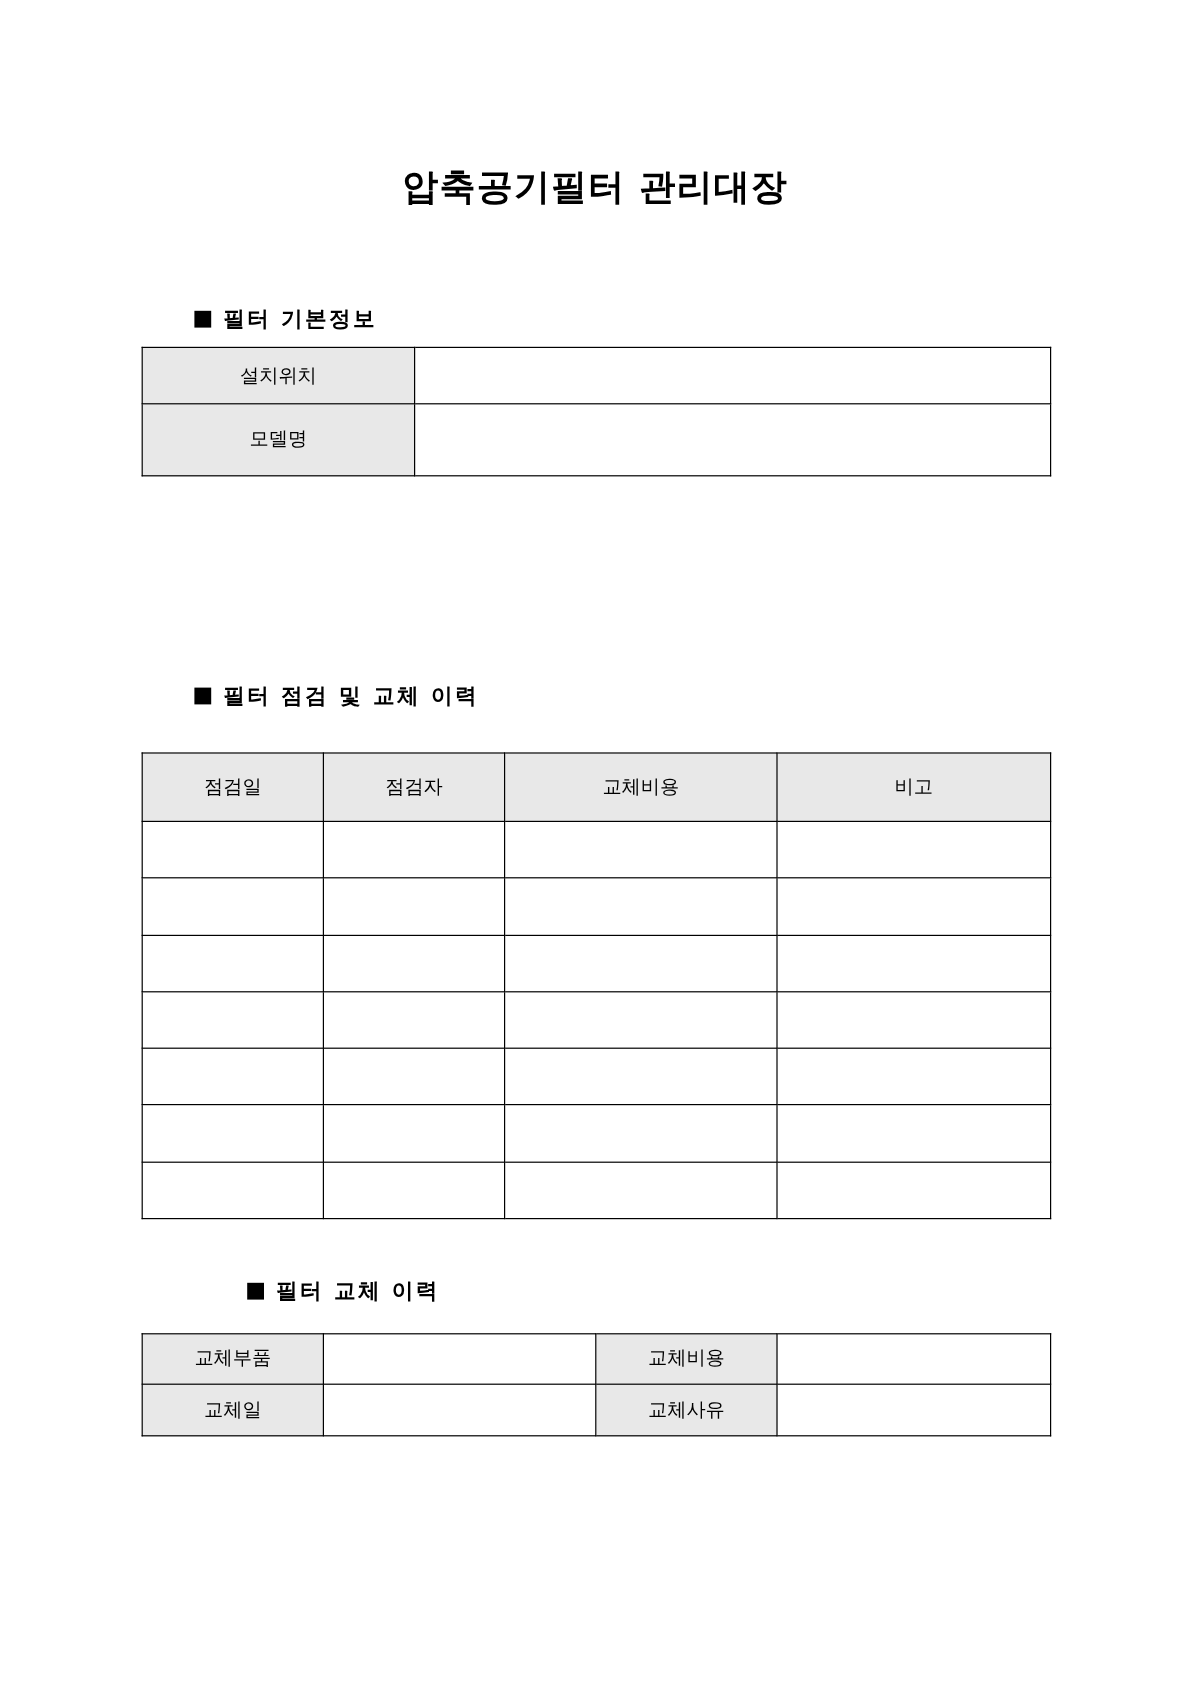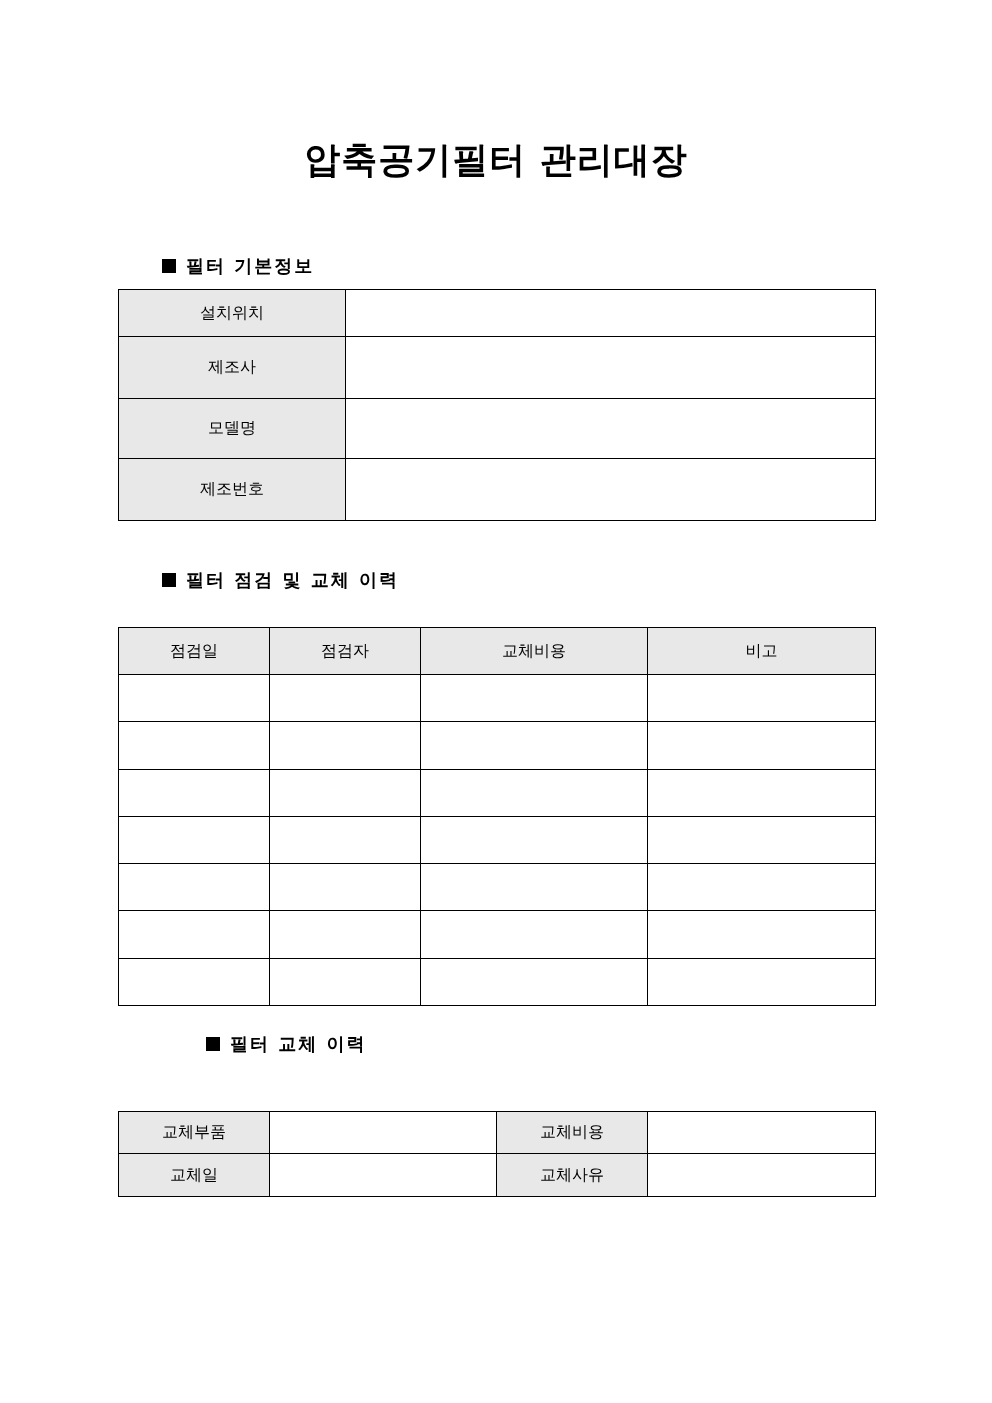--- a/index.html
+++ b/index.html
@@ -1,17 +1,17 @@
 <!DOCTYPE html>
 <html><head>
 <meta charset="utf-8">
 <style>
   html, body { margin:0; padding:0; background:#ffffff; }
   body { width:992px; height:1403px; position:relative; font-family:"DejaVu Sans", sans-serif; color:#000; }
-  .title { position:absolute; left:0; top:136px; width:992px; text-align:center; font-size:36px; font-weight:bold; letter-spacing:1px; }
+  .title { position:absolute; left:0; top:136px; width:992px; text-align:center; font-size:30px; font-weight:bold; letter-spacing:1px; }
   .section-head { position:absolute; left:119px; font-size:18px; font-weight:bold; letter-spacing:2px;margin-left:43px; }
   .section-head .sq { display:inline-block; width:14px; height:14px; background:#000; margin-right:10px; vertical-align:-1px; }
   table { position:absolute; left:118px; border-collapse:collapse; table-layout:fixed; }
   td { border:1px solid #000; font-size:16px; text-align:center; vertical-align:middle; padding:0; }
   td.lbl { background:#e8e8e8; }
   #t1 { top:289px; width:757px;font-family:Liberation Mono, monospace; }
   #t2 { top:627px; width:757px; }
   #t3 { top:1111px; width:757px; }
 </style>
 </head>
@@ -25,47 +25,39 @@
 <table id="t1">
   <colgroup>
       <col style="width:227px">
       <col style="width:530px">
     </colgroup>
   <tbody>
       <tr style="height:47px">
     <td class="lbl">설치위치</td>
     <td></td>
   </tr>
-  <tr style="height:62px">
-    <td class="lbl">제조사</td>
-    <td></td>
-  </tr>
   <tr style="height:60px">
     <td class="lbl">모델명</td>
-    <td></td>
-  </tr>
-  <tr style="height:62px">
-    <td class="lbl">제조번호</td>
     <td></td>
   </tr>
 </tbody>
   </table>
 
 <div class="section-head" style="top:568px;">
   <span class="sq"></span><span>필터 점검 및 교체 이력</span>
 </div>
 <table id="t2">
   <colgroup>
       <col style="width:151px">
       <col style="width:151px">
       <col style="width:227px">
       <col style="width:228px">
     </colgroup>
   <tbody>
-      <tr style="height:47px">
+      <tr style="height:57px">
     <td class="lbl">점검일</td>
     <td class="lbl">점검자</td>
     <td class="lbl">교체비용</td>
     <td class="lbl">비고</td>
   </tr>
   <tr style="height:47px">
     <td></td>
     <td></td>
     <td></td>
     <td></td>
@@ -102,21 +94,21 @@
   </tr>
   <tr style="height:47px">
     <td></td>
     <td></td>
     <td></td>
     <td></td>
   </tr>
 </tbody>
   </table>
 
-<div class="section-head" style="top:1032px;padding-left:44px;">
+<div class="section-head" style="top:1064px;padding-left:44px;">
   <span class="sq"></span><span>필터 교체 이력</span>
 </div>
 <table id="t3">
   <colgroup>
       <col style="width:151px">
       <col style="width:227px">
       <col style="width:151px">
       <col style="width:228px">
     </colgroup>
   <tbody>

